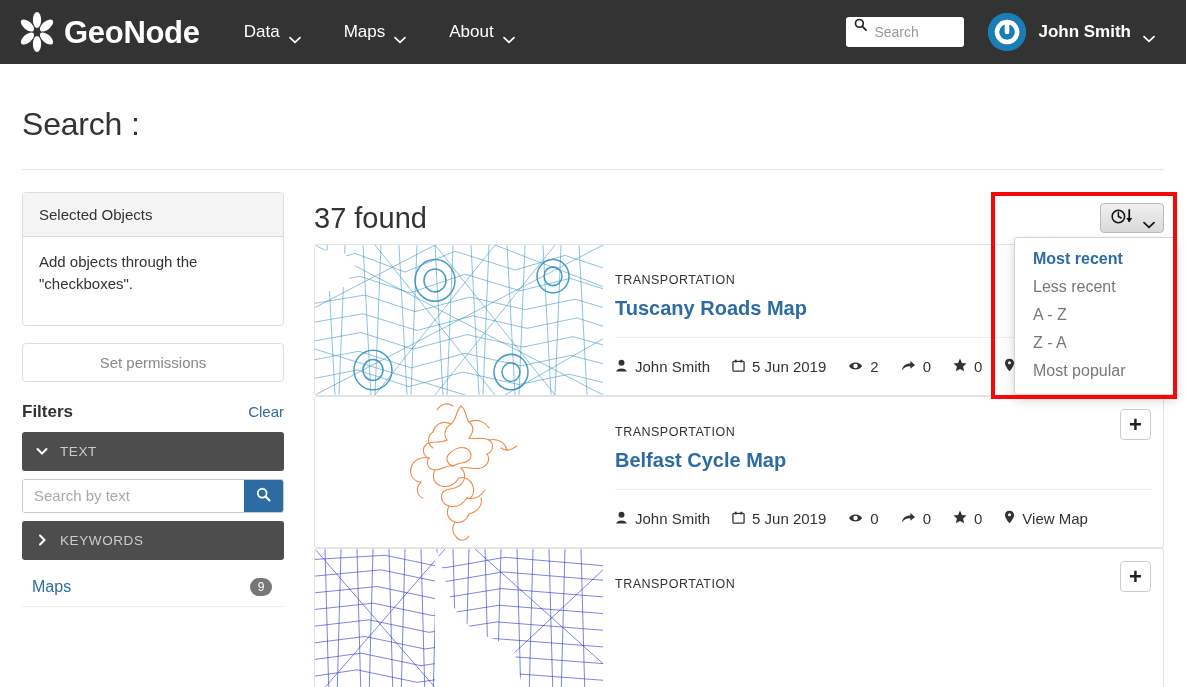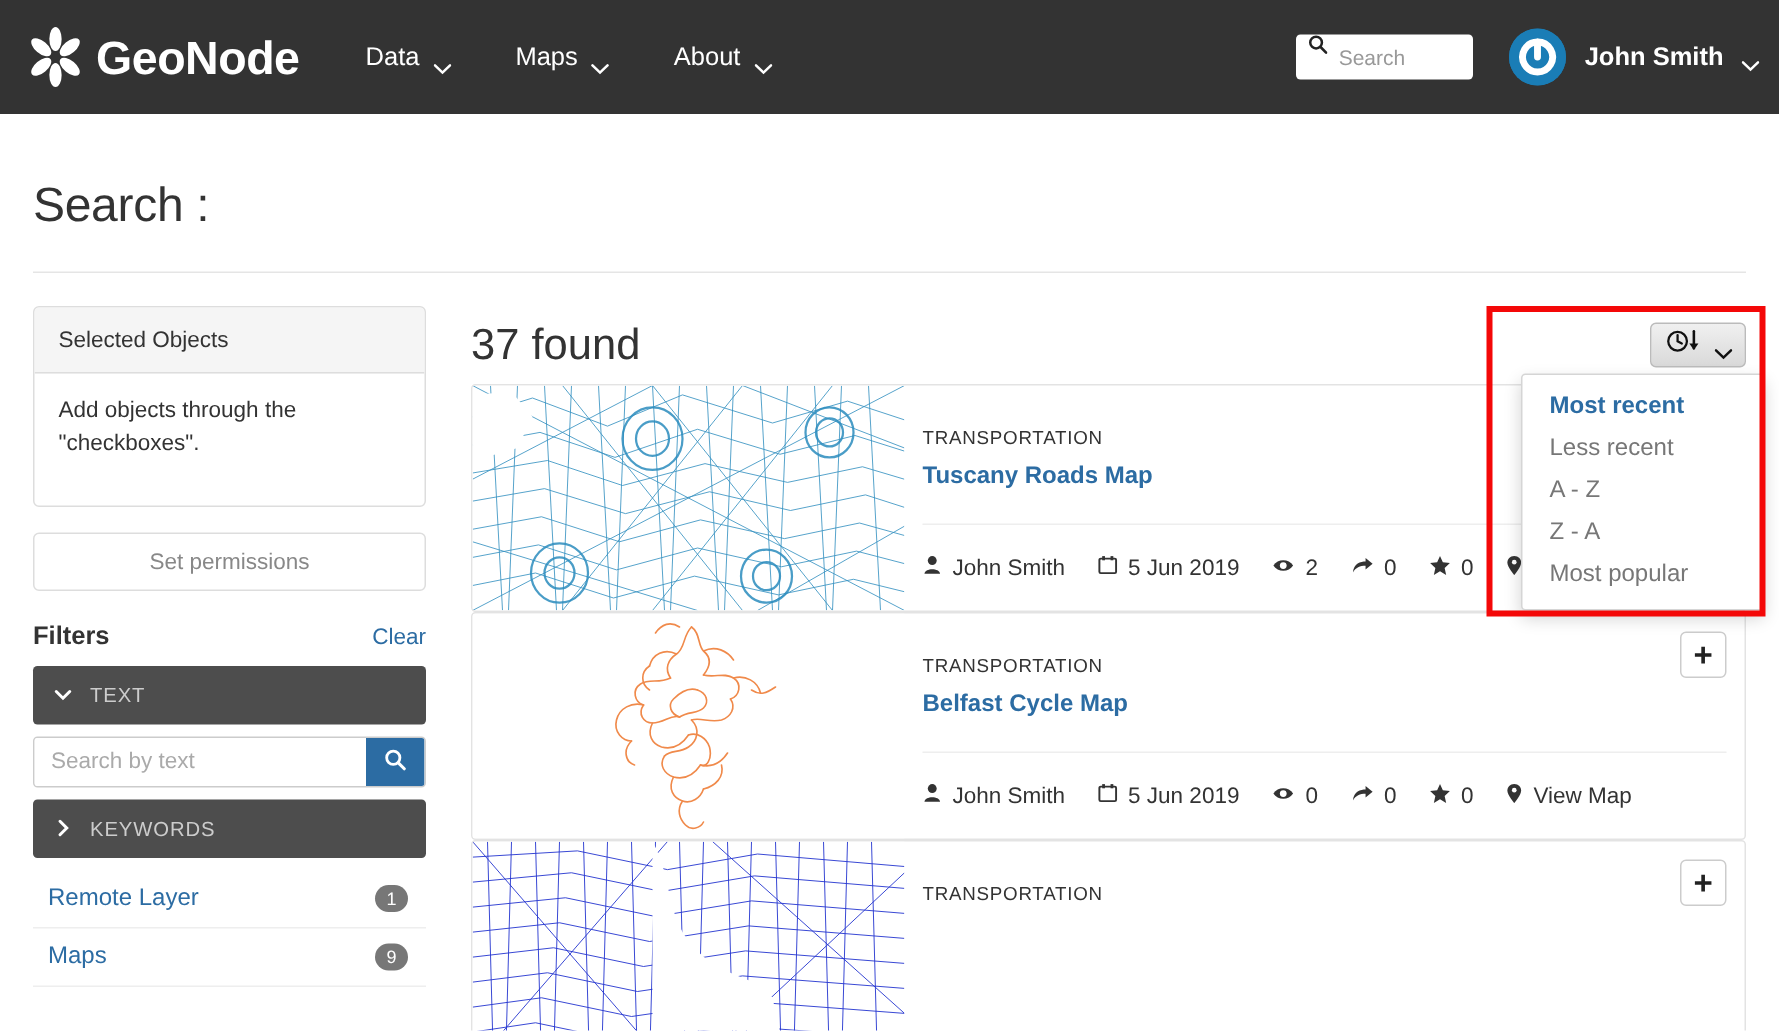--- a/index.html
+++ b/index.html
@@ -5,25 +5,25 @@
   * { box-sizing: border-box; margin: 0; padding: 0; }
   html, body {
     width: 1186px; height: 687px;
     font-family: "Liberation Sans", sans-serif;
     background: #ffffff;
     overflow: hidden;
   }
 
   
   .navbar {
-    height: 76px;
+    height: 64px;
     background: #333333;
     display: flex;
     align-items: center;
-    padding: 0 14px 0 16px;
+    padding: 0 32px 0 16px;
     position: relative;
   }
   .brand { display: flex; align-items: center; gap: 6px; }
   .brand-mark { width: 42px; height: 42px; flex: 0 0 42px; }
   .brand-text {
     color: #ffffff;
     font-size: 31px;
     font-weight: bold;
     letter-spacing: -0.3px;
     line-height: 1;
@@ -221,21 +221,21 @@
     padding: 28px 0 0 12px;
     min-width: 0;
   }
   .cat {
     font-size: 12.5px;
     color: #333333;
     letter-spacing: 0.5px;
     margin-bottom: 10px;
   }
   .card-title {
-    font-size: 16px;
+    font-size: 20px;
     font-weight: bold;
     color: #2c6ca3;
     cursor: pointer;
     margin-bottom: auto;
   }
   .meta {
     border-top: 1px solid #eeeeee;
     display: flex; align-items: center;
     gap: 22px;
     height: 58px;
@@ -412,24 +412,20 @@
       <div class="filter-head">
         <span class="chev">
           <svg viewBox="0 0 12 12" width="12" height="12">
               <path d="M4 1.5 L8.5 6 L4 10.5" stroke="#ffffff" stroke-width="2" fill="none" stroke-linecap="round"></path>
             </svg>
         </span>
         <span>KEYWORDS</span>
       </div>
 
 
-      <div class="facet-item">
-        <span class="facet-label">Remote Layer</span>
-        <span class="facet-count">1</span>
-      </div>
       <div class="facet-item">
         <span class="facet-label">Maps</span>
         <span class="facet-count">9</span>
       </div>
     </div>
 
     <div class="results">
 
       <div class="results-head">
         <div class="found">37 found</div>

